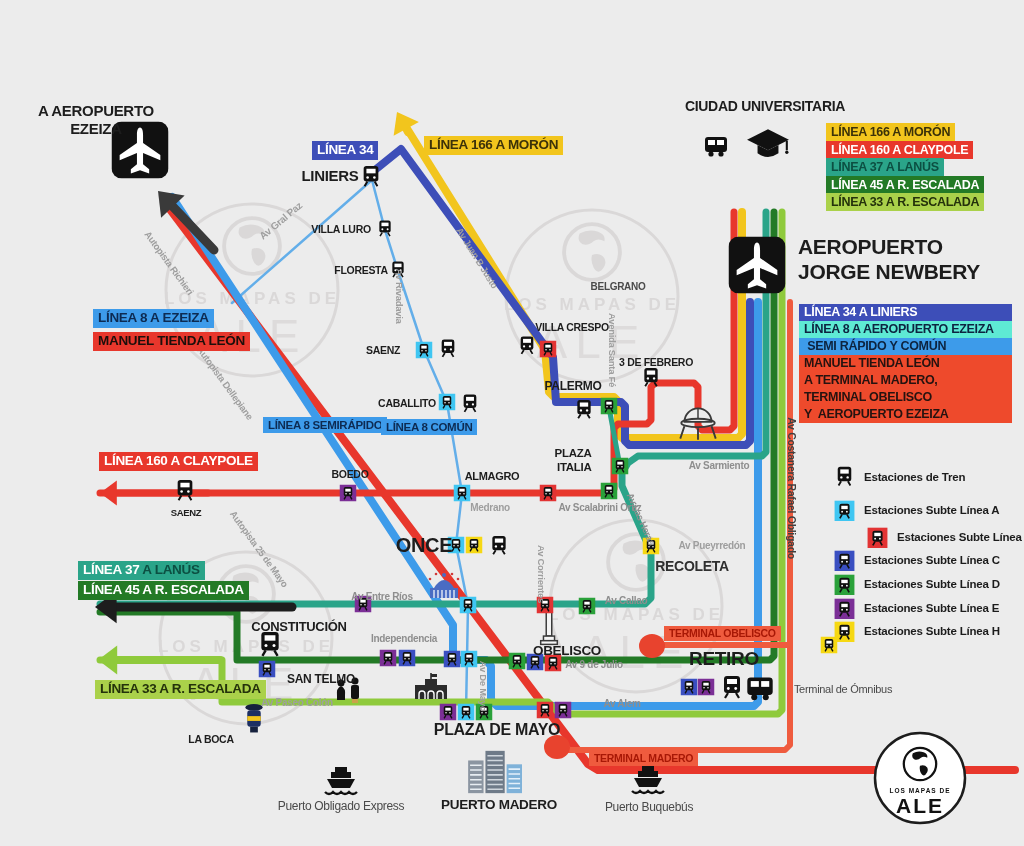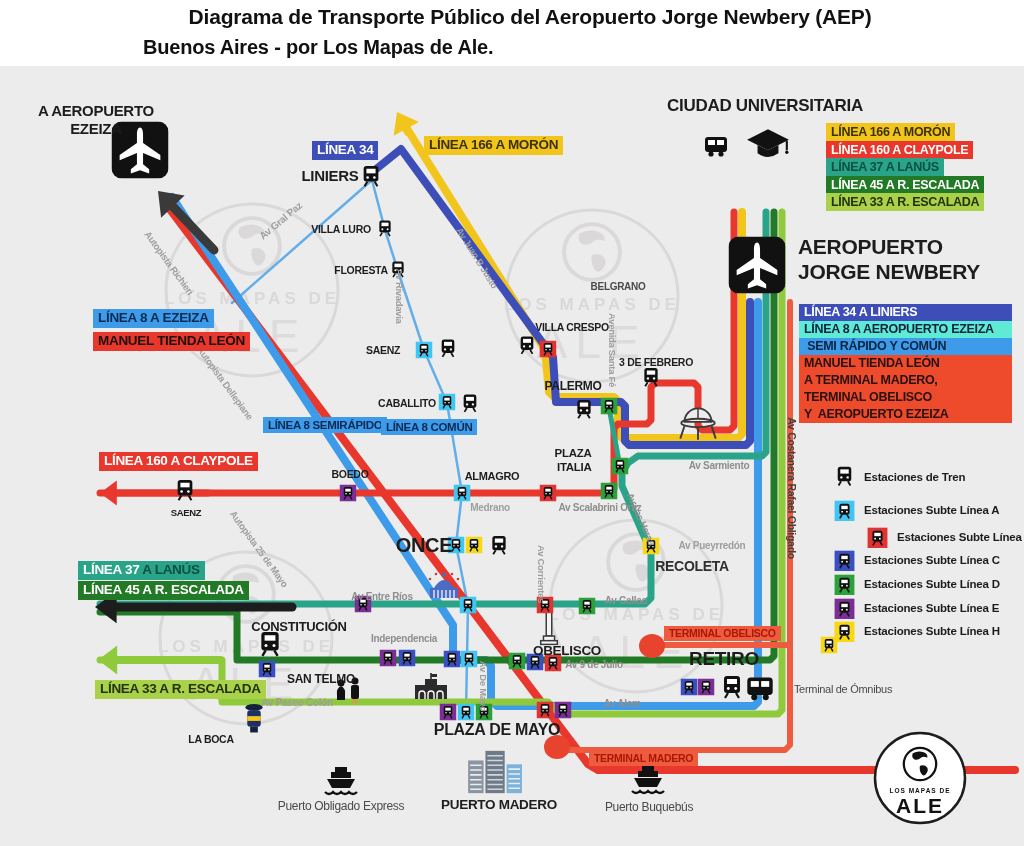--- a/index.html
+++ b/index.html
@@ -21,24 +21,20 @@
   .inforow{white-space:pre;font-weight:800;font-size:12.5px;letter-spacing:-0.3px;
            line-height:17px;padding-left:5px;}
   #infobox{position:absolute;left:799px;top:304px;width:213px;}
   .stlrow{position:absolute;display:flex;align-items:center;gap:9px;transform:translate(0,-50%);}
   .stlrow span{font-size:11.5px;font-weight:700;color:#1c1c1c;letter-spacing:-0.2px;white-space:pre;}
 </style>
 </head>
 <body>
 
 <div id="stage">
-  <div id="header">
-    <div id="title1">Diagrama de Transporte Público del Aeropuerto Jorge Newbery (AEP)</div>
-    <div id="title2">Buenos Aires - por Los Mapas de Ale.</div>
-  </div>
 
   <svg id="map" width="1024" height="846" viewBox="0 0 1024 846">
     <defs>
       <symbol id="sym-train" viewBox="0 0 24 26">
         <rect x="4" y="1" width="16" height="17" rx="3" fill="#111"></rect>
         <rect x="7" y="4" width="10" height="5" fill="#fff"></rect>
         <circle cx="8.3" cy="13.5" r="1.4" fill="#fff"></circle>
           <circle cx="15.7" cy="13.5" r="1.4" fill="#fff"></circle>
         <path d="M8,18 L5,23 M16,18 L19,23" stroke="#111" stroke-width="2.2"></path>
       </symbol>
@@ -250,21 +246,21 @@
           <use href="#sym-globe" x="902" y="746" width="36" height="36" style="color:#111"></use>
           <text x="920" y="793" text-anchor="middle" font-size="6.5" font-weight="700" fill="#111" letter-spacing="1" font-family="Liberation Sans,sans-serif">LOS MAPAS DE</text>
           <text x="920" y="813" text-anchor="middle" font-size="21" font-weight="600" fill="#111" letter-spacing="2" font-family="Liberation Sans,sans-serif">ALE</text>
         </g>
       </g>
   </svg>
 
   <div id="labels">
       <div class="lbl" style="font-size: 15px; font-weight: 900; text-align: center; left: 38px; top: 120px; transform: translate(0px, -50%);">A AEROPUERTO
 EZEIZA</div>
-      <div class="lbl" style="font-size: 17px; font-weight: 800; left: 765px; top: 106px; transform: translate(-50%, -50%);">CIUDAD UNIVERSITARIA</div>
+      <div class="lbl" style="font-size: 14px; font-weight: 800; left: 765px; top: 106px; transform: translate(-50%, -50%);">CIUDAD UNIVERSITARIA</div>
       <div class="lbl" style="font-size: 21px; font-weight: 800; text-align: left; left: 798px; top: 259px; transform: translate(0px, -50%);">AEROPUERTO
 JORGE NEWBERY</div>
       <div class="lbl" style="font-size: 15px; font-weight: 900; left: 330px; top: 176px; transform: translate(-50%, -50%);">LINIERS</div>
       <div class="lbl" style="font-size: 10.5px; font-weight: 800; left: 341px; top: 229px; transform: translate(-50%, -50%);">VILLA LURO</div>
       <div class="lbl" style="font-size: 10.5px; font-weight: 800; left: 361px; top: 270px; transform: translate(-50%, -50%);">FLORESTA</div>
       <div class="lbl" style="font-size: 10.5px; font-weight: 800; left: 383px; top: 350px; transform: translate(-50%, -50%);">SAENZ</div>
       <div class="lbl" style="font-size: 10.5px; font-weight: 800; left: 407px; top: 403px; transform: translate(-50%, -50%);">CABALLITO</div>
       <div class="lbl" style="font-size: 10.5px; font-weight: 800; left: 572px; top: 327px; transform: translate(-50%, -50%);">VILLA CRESPO</div>
       <div class="lbl" style="font-size: 10px; font-weight: 800; color: rgb(74, 74, 74); left: 618px; top: 287px; transform: translate(-50%, -50%);">BELGRANO</div>
       <div class="lbl" style="font-size: 10.5px; font-weight: 800; left: 656px; top: 362px; transform: translate(-50%, -50%);">3 DE FEBRERO</div>

